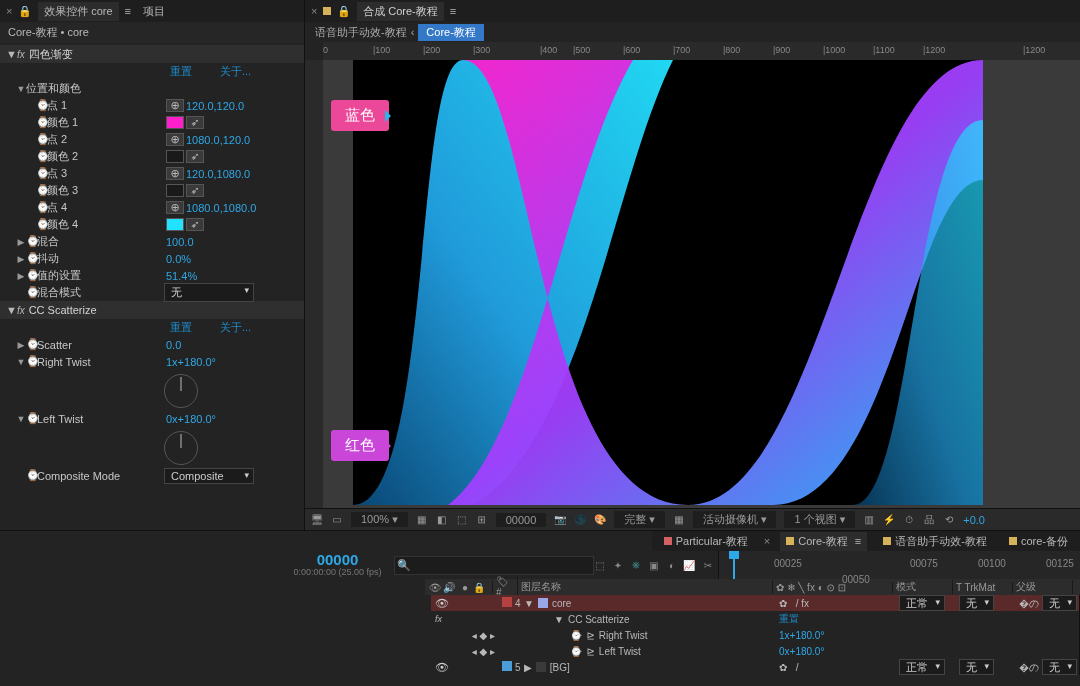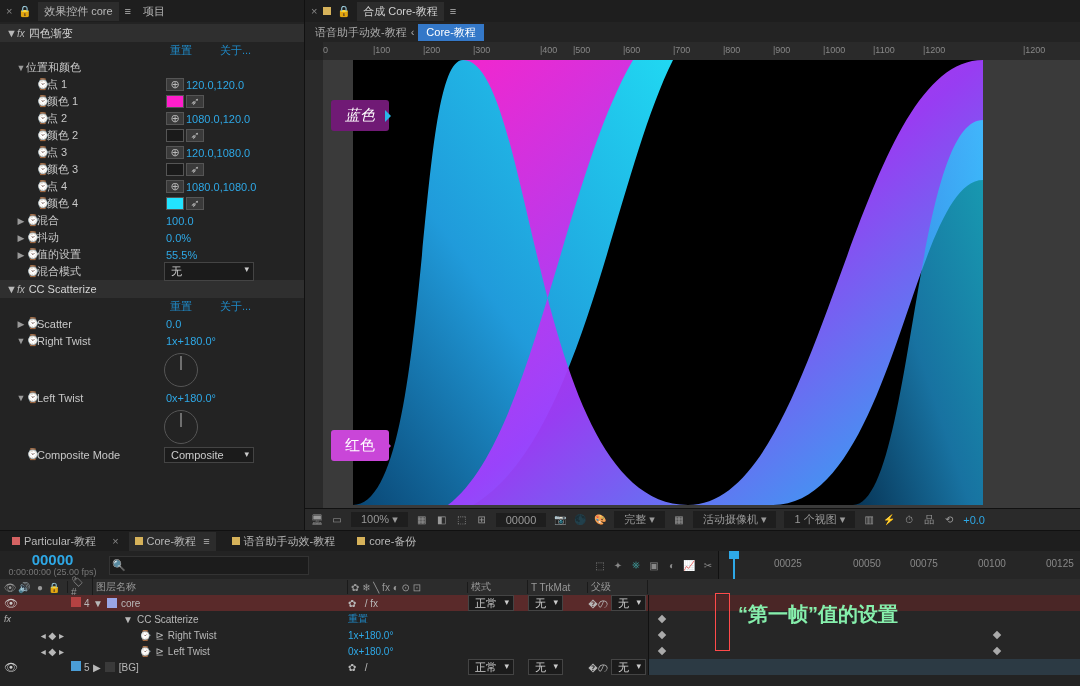--- a/index.html
+++ b/index.html
@@ -3,21 +3,21 @@
 <meta charset="utf-8">
 <style>
 * { box-sizing: border-box; margin: 0; padding: 0; font-family: "Segoe UI", "Microsoft YaHei", Arial, sans-serif; }
 body { width: 1080px; height: 686px; background: #1a1a1a; color: #b8b8b8; font-size: 11px; overflow: hidden; }
 
 
 .app { display: flex; flex-direction: column; width: 100%; height: 100%; }
 .top { display: flex; height: 530px; }
 .effects-panel { width: 305px; background: #232323; display: flex; flex-direction: column; border-right: 1px solid #111; }
 .viewer-panel { flex: 1; background: #232323; display: flex; flex-direction: column; }
-.bottom { flex: 1; background: #232323; border-top: 1px solid #111; display:flex; flex-direction:column; }
+.bottom { flex: 1; background: #232323; border-top: 1px solid #111; display:flex; flex-direction:column;align-items:flex-end; }
 
 
 .panel-tabs { display: flex; align-items: center; height: 22px; background: #1e1e1e; padding: 0 6px; gap: 6px; }
 .panel-tabs .tab { padding: 2px 6px; }
 .panel-tabs .tab.active { background: #2c2c2c; }
 .panel-tabs .close { color: #888; }
 .panel-sub { padding: 3px 8px; background: #262626; font-size: 11px; }
 .props { flex: 1; overflow: auto; padding: 2px 0 0 0; }
 .prow { display: flex; align-items: center; height: 17px; padding: 0 6px; }
 .prow .tw { width: 10px; text-align: center; color: #999; font-size:9px;}
@@ -46,21 +46,21 @@
 .breadcrumb { display:flex; align-items:center; height:20px; padding:0 10px; font-size:11px; color:#aaa; gap:4px;}
 .breadcrumb .active { background:#3478c8; color:#fff; padding:1px 8px; }
 .ruler-h { height:18px; background:#2a2a2a; position:relative; font-size:9px; color:#888; overflow:hidden; margin-left:18px;}
 .ruler-h .tick { position:absolute; top:3px; }
 .view-body { flex:1; display:flex; }
 .ruler-v { width:18px; background:#2a2a2a; position:relative;}
 .canvas-wrap { flex:1; background:#3a3a3a; position:relative; overflow:hidden;}
 .canvas { position:absolute; left:30px; top:0; width:630px; height:445px; background:#000; }
 .canvas svg { width:100%; height:100%; display:block;}
 .tag { position:absolute; padding:6px 14px; border-radius:3px; font-size:15px; font-weight:500; }
-.tag.blue { background:#701a75; color:#fff; left:8px; top:40px;font-style:italic; }
+.tag.blue { background:#ec4899; color:#fff; left:8px; top:40px; }
 .tag.blue::after { content:""; position:absolute; right:-8px; top:10px; border:6px solid transparent; border-left-color:#29b5e8; }
 .tag.magenta { background:#c946d8; color:#fff; left:8px; top:370px;}
 .tag.magenta::after { content:""; position:absolute; right:-8px; top:10px; border:6px solid transparent; border-left-color:#c946d8;}
 .view-footer { height:22px; background:#2a2a2a; display:flex; align-items:center; padding:0 6px; gap:8px; font-size:11px; color:#999; border-top:1px solid #111;}
 .view-footer .sel { background:#1e1e1e; padding:1px 10px; }
 .view-footer .accent { color:#2ea8e6; }
 
 
 .tl-tabs { display:flex; align-items:center; height:20px; background:#1e1e1e; padding:0 6px; gap:10px;}
 .tl-tabs .tab { padding:2px 6px; display:flex; align-items:center; gap:4px;}
@@ -107,20 +107,21 @@
   <div class="top">
 
     <div class="effects-panel">
       <div class="panel-tabs">
         <span class="close">×</span>
         <span>🔒</span>
         <span class="tab active">效果控件 core</span>
         <span>≡</span>
         <span class="tab">项目</span>
       </div>
+      <div class="panel-sub">Core-教程 • core</div>
 
       <div class="props">
 
         <div class="effect-header">
           <span class="tw">▼</span>
             <span class="fx">fx</span>
           <span class="name">四色渐变</span>
           <span style="flex:1"></span>
         </div>
         <div class="prow">
@@ -238,21 +239,21 @@
               <span class="val">0.0%</span>
             </div>
           </div>
         <div class="prow">
             <div class="names-col">
               <span class="tw" style="margin-left:10px">▶</span>
               <span class="sw">⌚</span>
               <span class="name">值的设置</span>
             </div>
             <div class="vals-col">
-              <span class="val">55.5%</span>
+              <span class="val">51.4%</span>
             </div>
           </div>
         <div class="prow">
             <div class="names-col">
               <span class="sw" style="margin-left:20px">⌚</span>
               <span class="name">混合模式</span>
             </div>
             <div class="vals-col">
               <span class="dropdown">无</span>
             </div>
@@ -435,21 +436,21 @@
         <span class="ico">✦</span>
         <span class="ico" style="color:#4aa">⎈</span>
         <span class="ico">▣</span>
         <span class="ico">◐</span>
         <span class="ico">📈</span>
         <span class="ico">✂</span>
       </div>
       <div class="ruler" id="tl-ruler">
         <div class="playhead"></div>
       <span class="t" style="left: 55px;">00025</span>
-          <span class="t" style="left: 134px;">00050</span>
+          <span class="t" style="left: 123px; margin-top: 16px;">00050</span>
           <span class="t" style="left: 191px;">00075</span>
           <span class="t" style="left: 259px;">00100</span>
           <span class="t" style="left: 327px;">00125</span>
         </div>
     </div>
 
     <div class="tl-colhead">
       <div style="width:68px;display:flex;gap:3px;padding-left:4px">
           <span class="ico">👁</span>
           <span class="ico">🔊</span>

